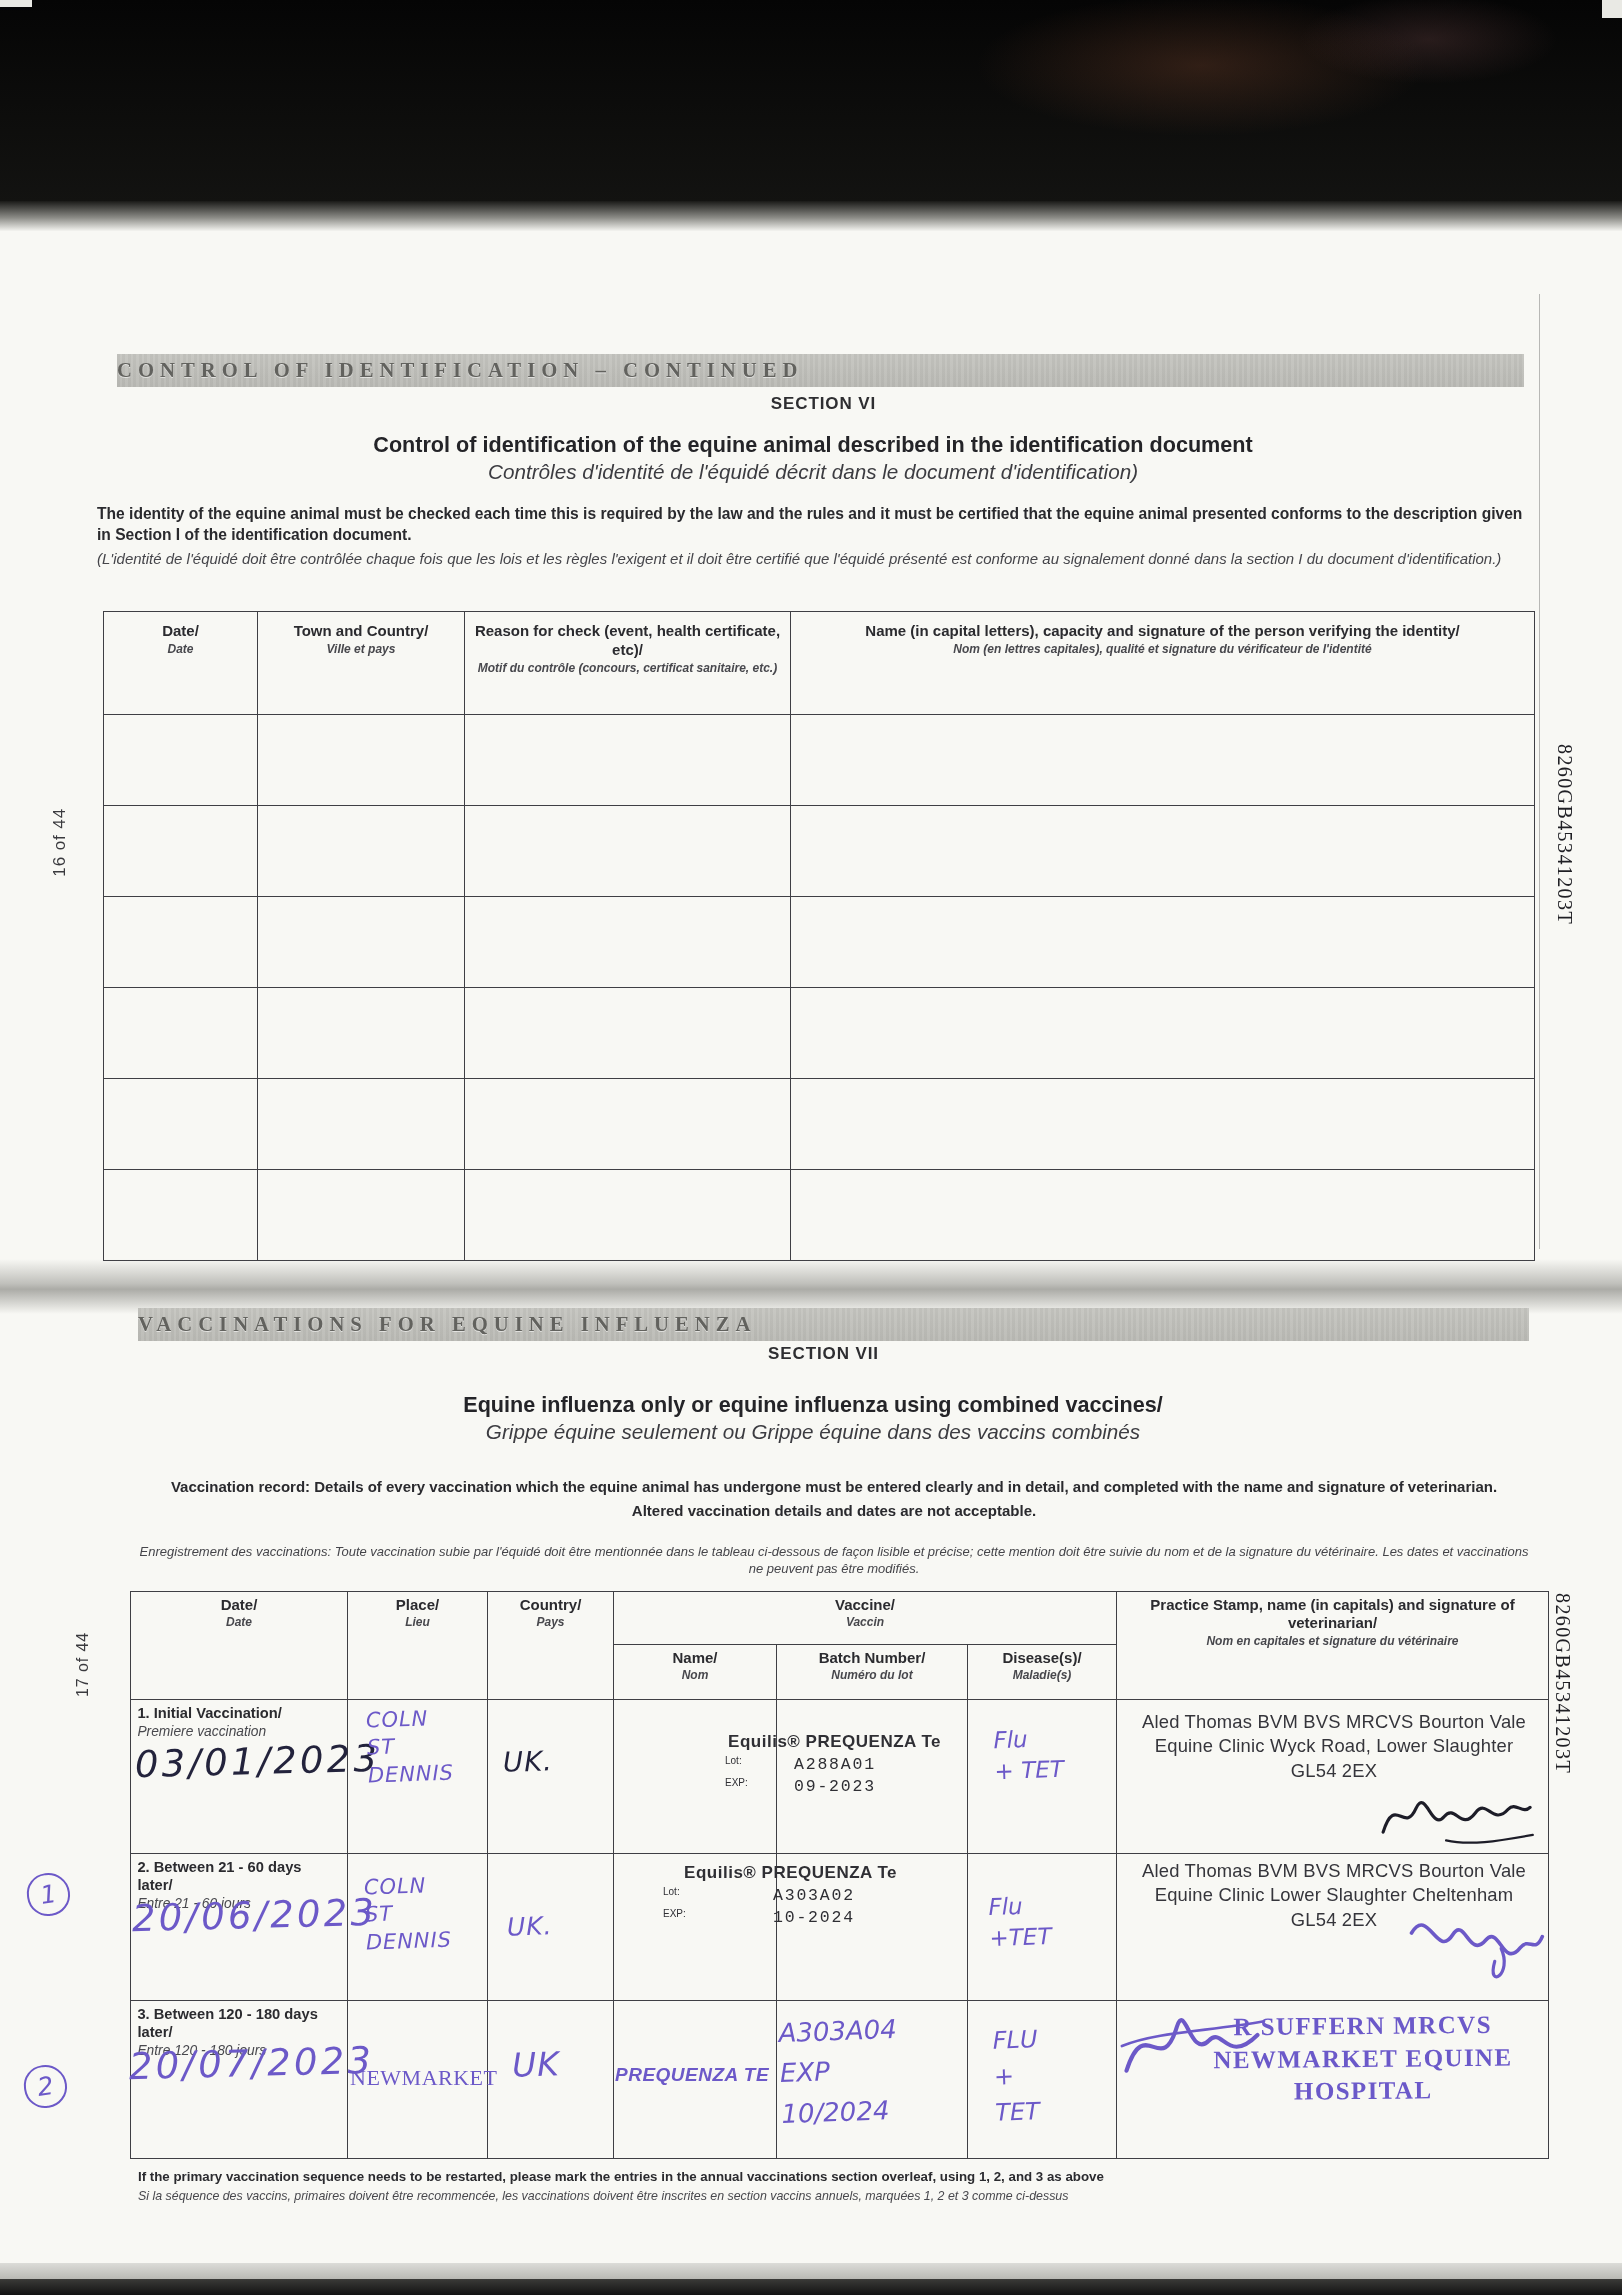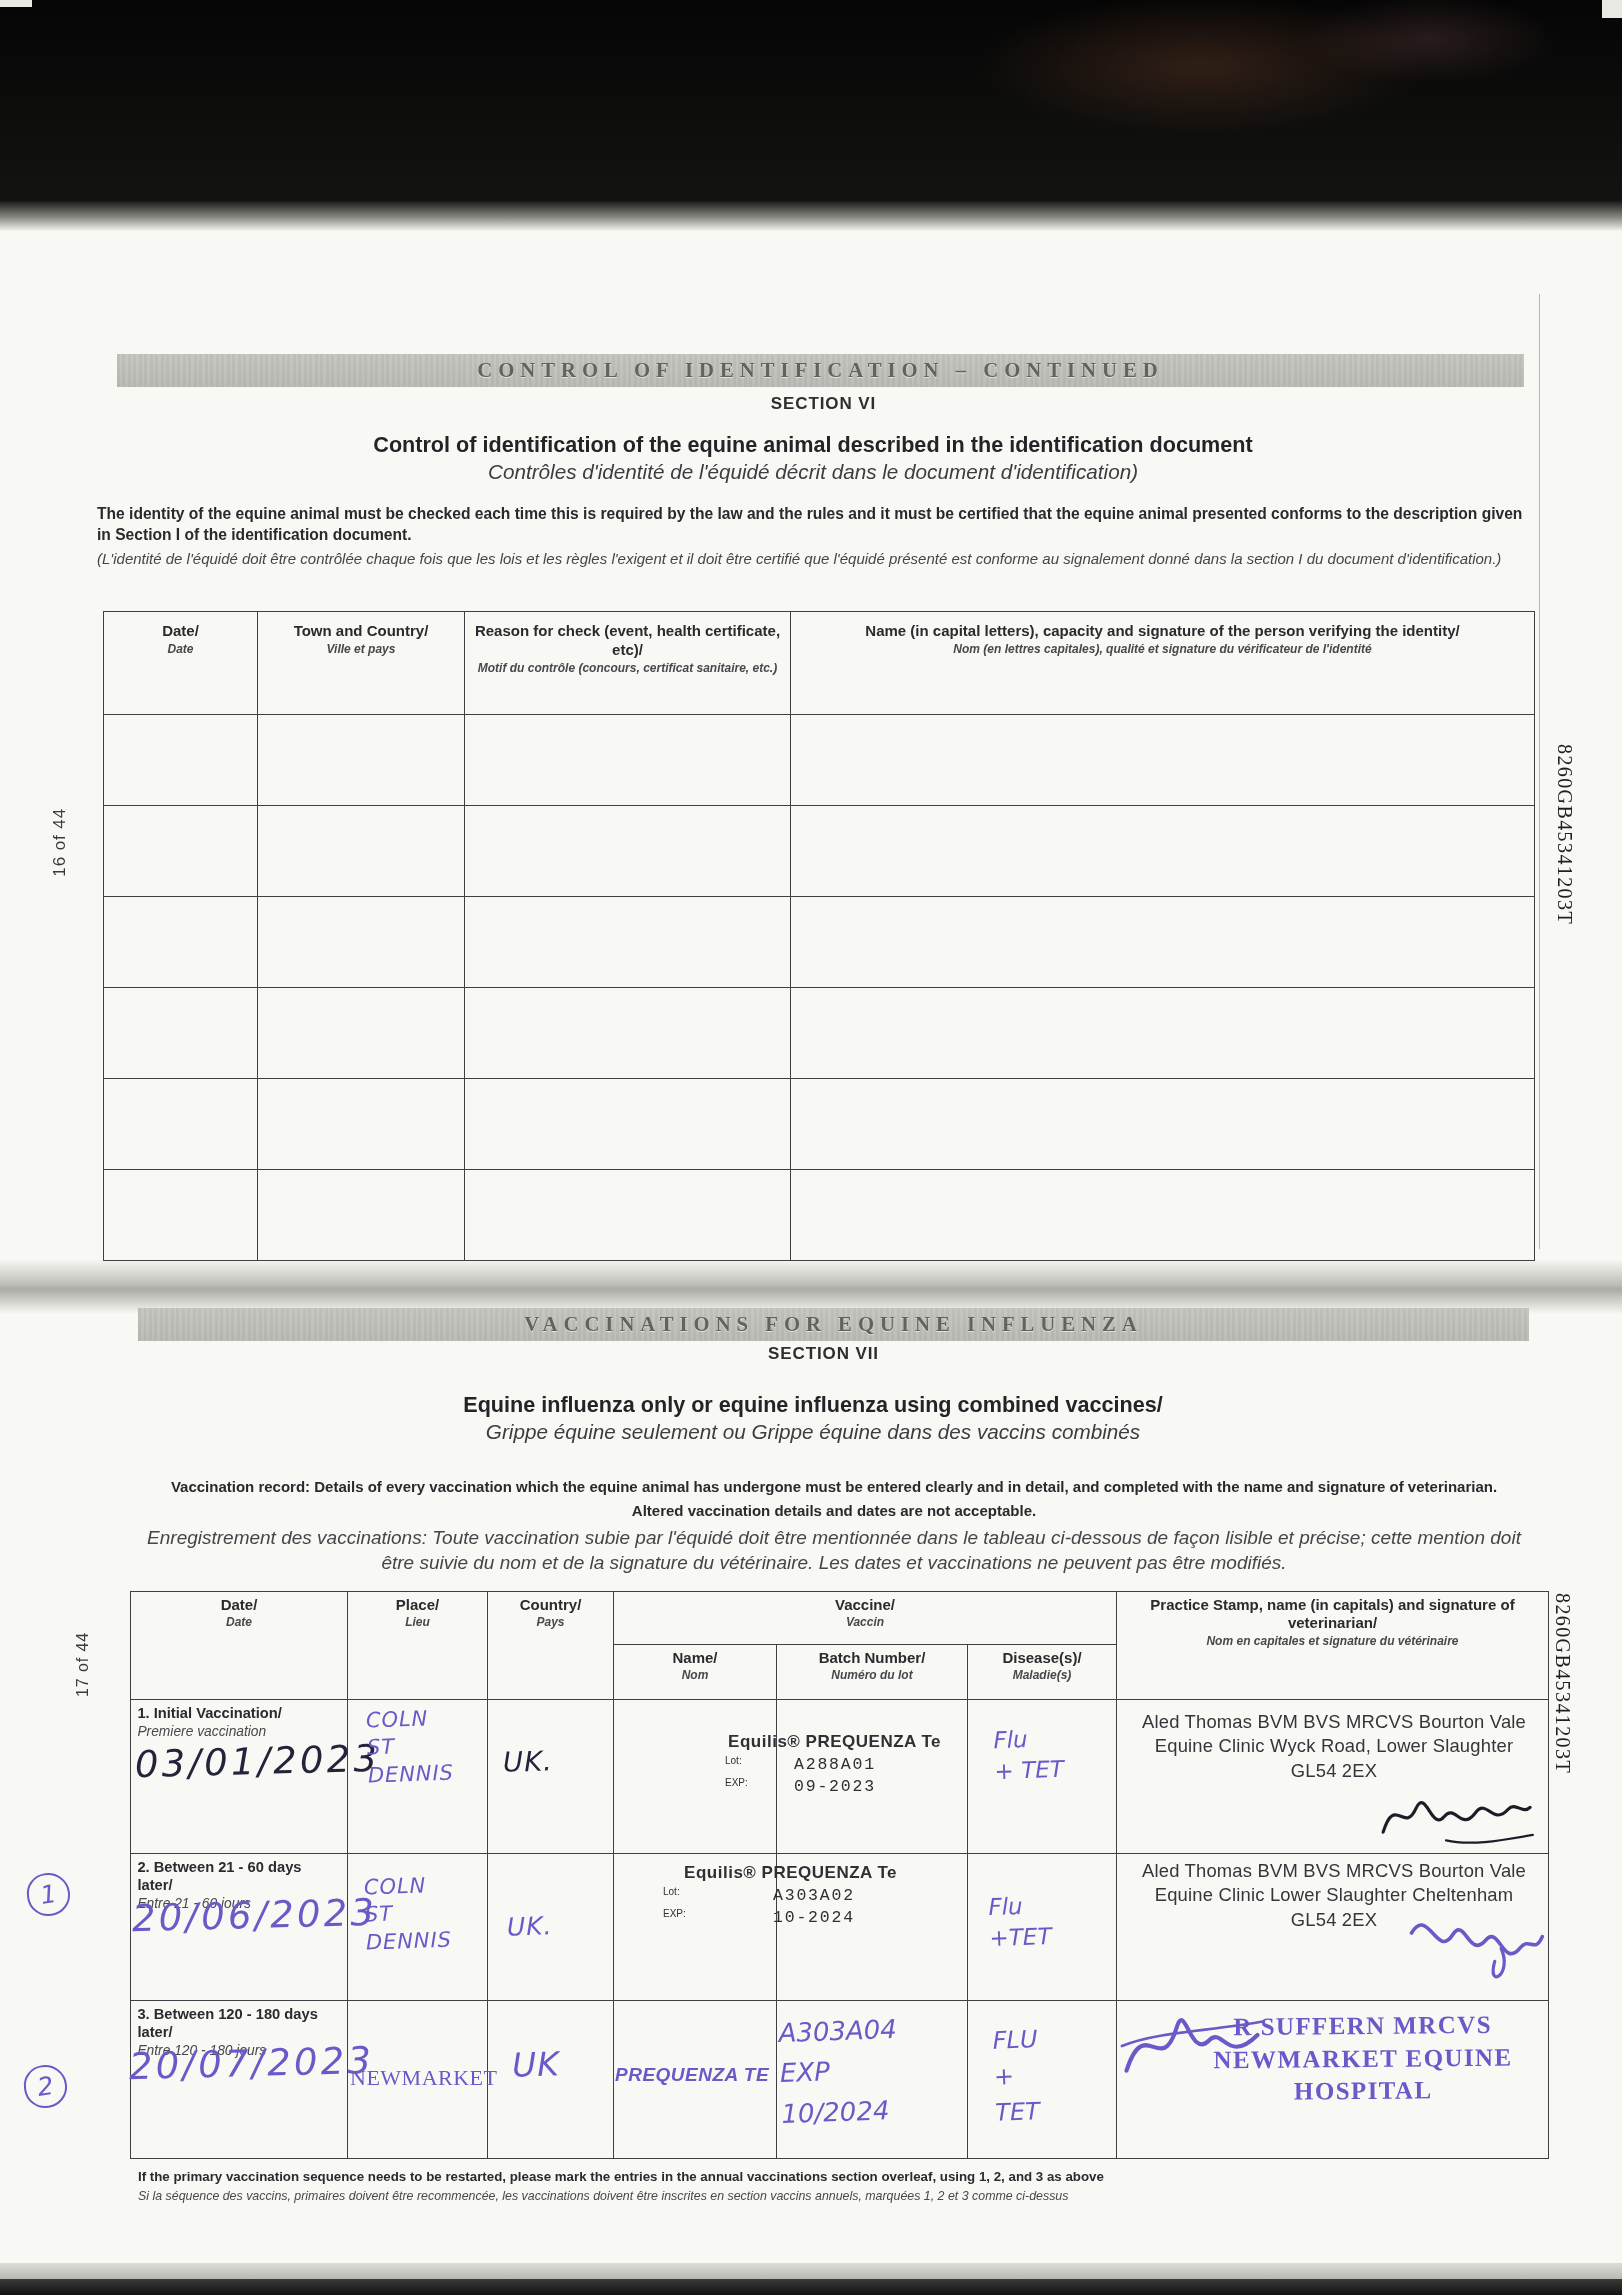--- a/index.html
+++ b/index.html
@@ -19,21 +19,21 @@
     background:linear-gradient(#1a1a18, #8a8a85 55%, #f4f4f0);}
   .scan-bottom-gray{position:absolute;left:0;top:2263px;width:1623px;height:15.6px;background:linear-gradient(#dcdcd8,#b9b9b4);}
   .scan-bottom{position:absolute;left:0;top:2279px;width:1623px;height:16.5px;background:linear-gradient(#3a3a38,#101010);}
   .paper{position:absolute;left:0;top:225px;width:1623px;height:2041px;background:#f8f8f4;}
   .fold{position:absolute;left:0;top:1259px;width:1623px;height:55px;
     background:linear-gradient(to bottom, rgba(200,200,195,0), rgba(145,145,140,.55) 45%, rgba(120,120,115,.6) 55%, rgba(215,215,210,0));}
   .inner-page-line{position:absolute;left:1539px;top:294px;width:1.4px;height:955px;background:rgba(120,120,118,.5);}
 
   
   .band{
-    position:absolute;height:33px;line-height:33px;text-align:center;
+    position:absolute;height:33px;line-height:33px;
     font-family:"Liberation Serif",serif;font-weight:bold;font-size:20.7px;
     letter-spacing:6px;color:#62625e;
     background:
       repeating-linear-gradient(90deg, rgba(110,110,105,.10) 0 2.8px, rgba(190,190,185,.12) 2.8px 5.5px),
       linear-gradient(#c9c9c4,#bdbdb8);
     text-shadow:0 0.5px 0 rgba(255,255,255,.55);
   }
   .band6{left:117px;top:354px;width:1407px;}
   .band7{left:138px;top:1308px;width:1391px;}
 
@@ -41,21 +41,21 @@
     font-size:17px;font-weight:bold;color:#2e2e31;letter-spacing:0.9px;}
   .ctitle{position:absolute;left:92px;width:1442px;text-align:center;color:#242428;}
   .ctitle.b{font-weight:bold;font-size:21.6px;}
   .ctitle.i{font-style:italic;font-size:20.7px;color:#3c3c41;}
 
   .intro6{position:absolute;left:97px;top:504px;width:1437px;}
   .intro6 .ien{margin:0;font-size:15.6px;font-weight:bold;color:#2a2a2e;line-height:1.32;}
   .intro6 .ifr{margin:3.7px 0 0;font-size:15px;font-style:italic;color:#45454a;line-height:1.32;}
   .intro7{position:absolute;left:134px;top:1477px;width:1400px;text-align:center;}
   .intro7 .ien{margin:0;font-size:15px;font-weight:bold;color:#2a2a2e;line-height:1.35;}
-  .intro7 .ifr{margin:3px 0 0;font-size:19px;font-style:italic;color:#45454a;line-height:1.35;}
+  .intro7 .ifr{margin:21px 0 0;font-size:13px;font-style:italic;color:#45454a;line-height:1.35;}
 
   
   table.tbl{position:absolute;border-collapse:collapse;table-layout:fixed;}
   .tbl th,.tbl td{border:1.4px solid #3f3f44;padding:3.7px 6.4px;vertical-align:top;background:transparent;}
   .tbl6{left:103px;top:611px;width:1430px;}
   .tbl6 th{vertical-align:top;padding-top:10px;}
   .tbl7{left:130px;top:1591px;width:1417px;}
   .h-en{font-weight:bold;font-size:15px;color:#2b2b2f;text-align:center;line-height:1.25;}
   .h-fr{font-style:italic;font-size:12px;color:#48484d;text-align:center;line-height:1.25;margin-top:1px;}
   .rl-en{font-weight:bold;font-size:14.7px;color:#2b2b2f;line-height:1.25;text-align:left;}

